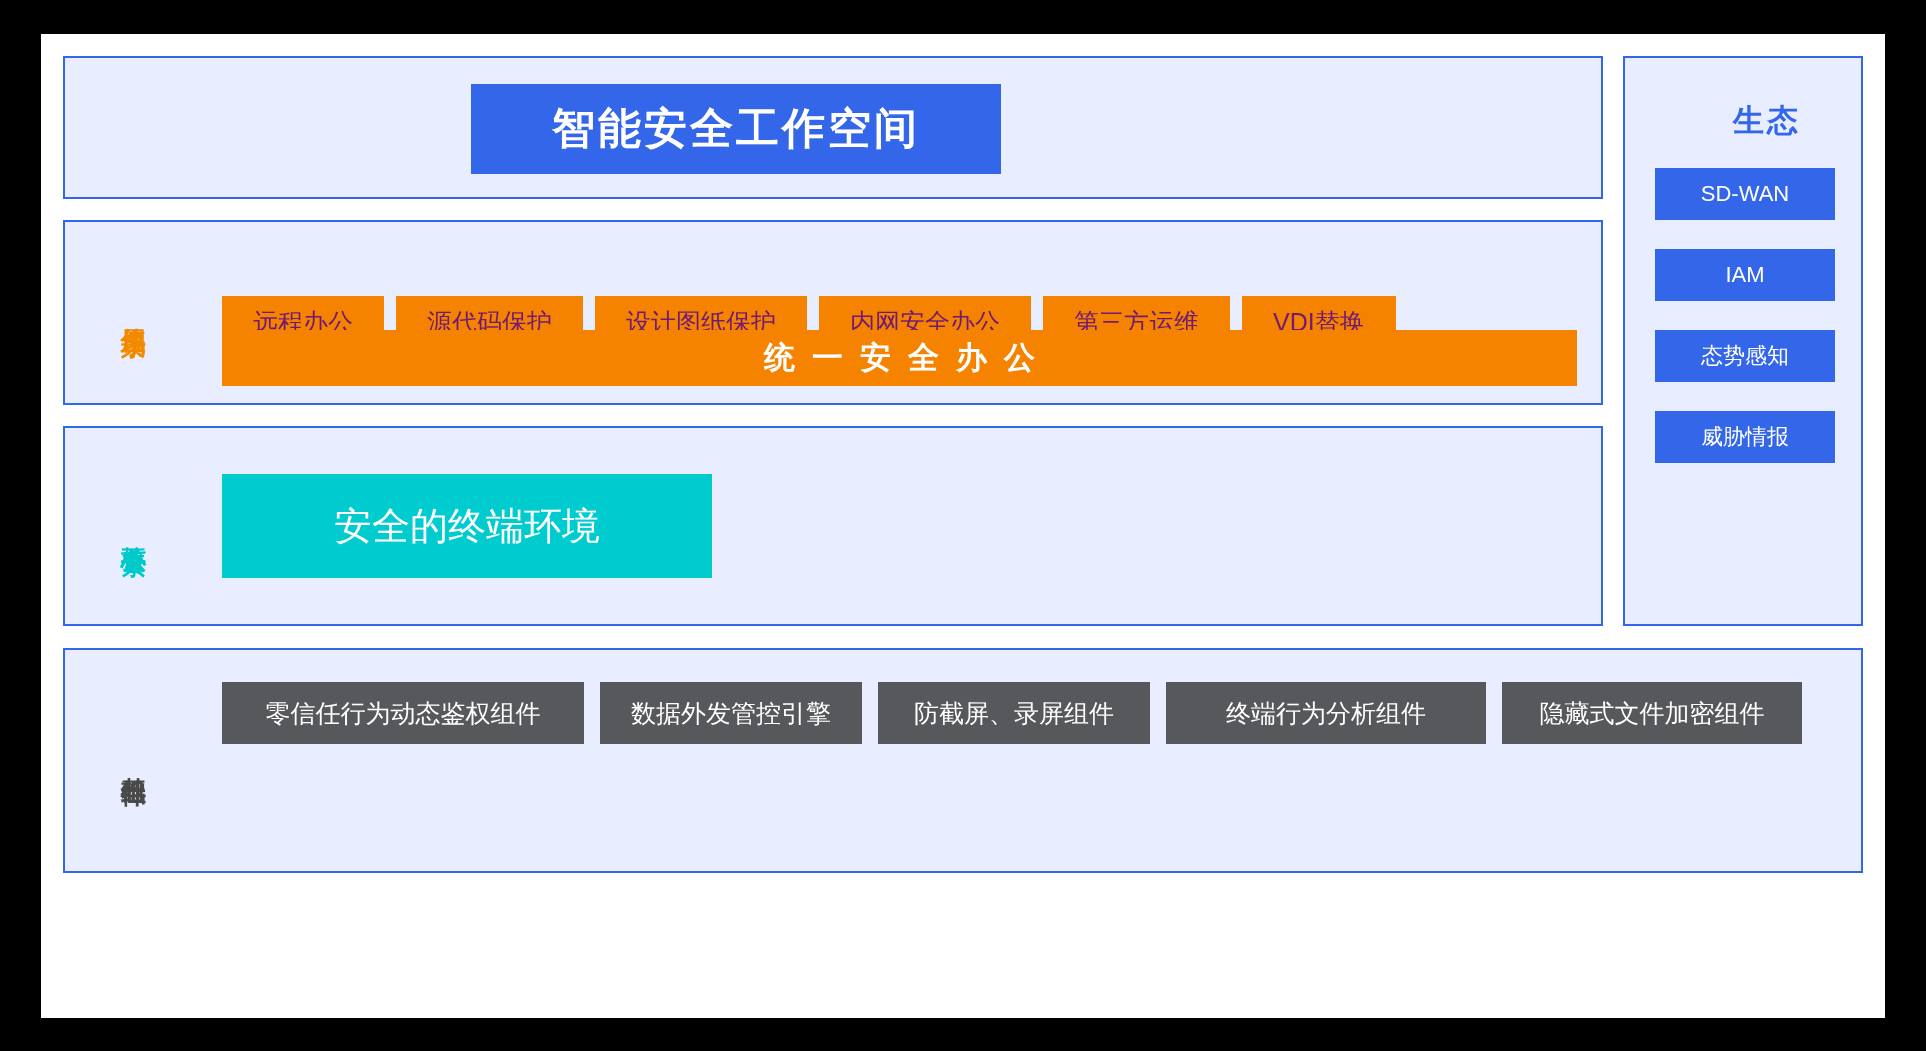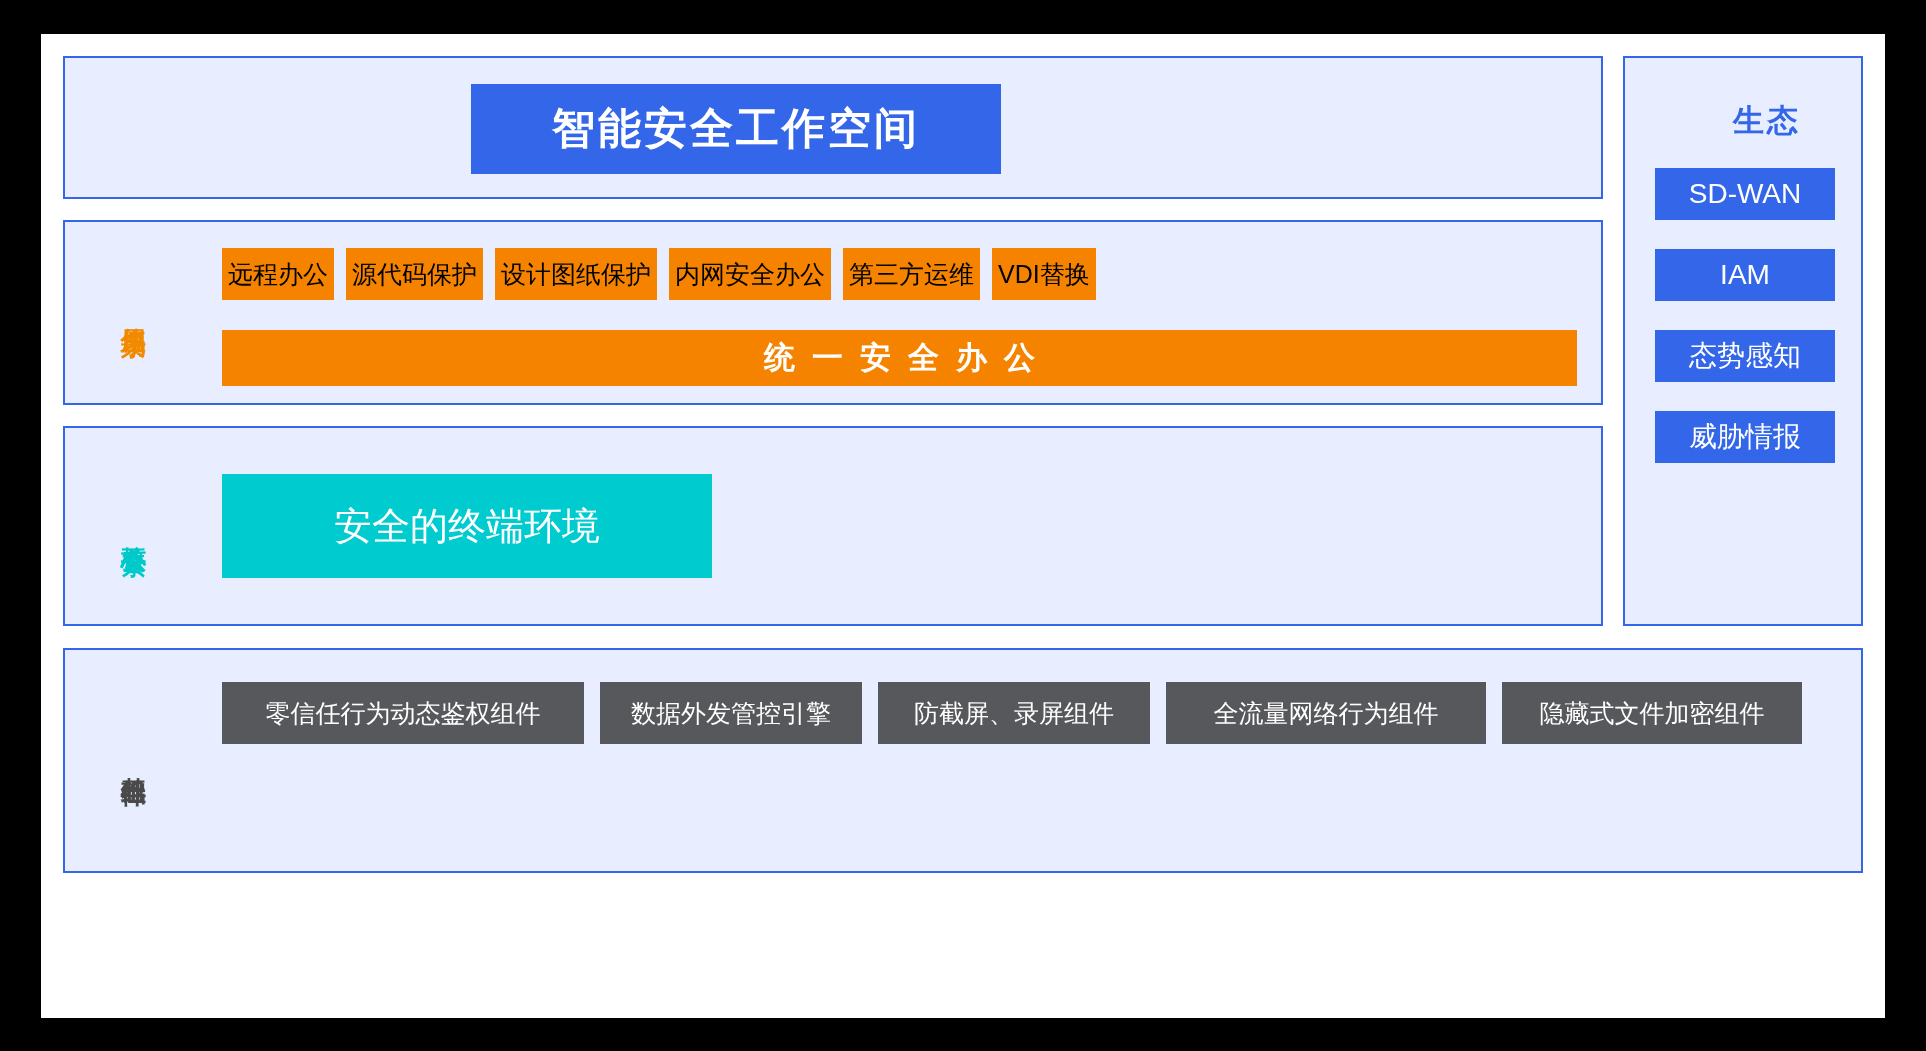--- a/index.html
+++ b/index.html
@@ -93,28 +93,29 @@
     position: absolute;
     left: 157px;
     top: 26px;
     width: 1355px;
     display: flex;
     gap: 12px;
     justify-content: flex-start;
   }
   .scenario-tag {
     background: #f58300;
-    color: #000000;
+    color: #701a75;
     font-size: 25px;
     height: 52px;
     display: flex;
     align-items: center;
     justify-content: center;
-    padding: 0 6px;
-    white-space: nowrap;
+    padding: 0 31px;
+    white-space: nowrap;
+    margin-top: 48px;
   }
 
   
   .unified-bar {
     position: absolute;
     left: 157px;
     top: 108px;
     width: 1355px;
     height: 56px;
     background: #f58300;
@@ -211,21 +212,21 @@
     flex-direction: column;
     gap: 29px;
   }
   .eco-item {
     background: #3366e8;
     color: #ffffff;
     height: 52px;
     display: flex;
     align-items: center;
     justify-content: center;
-    font-size: 28px;
+    font-size: 22px;
     white-space: nowrap;
   }
 </style>
 </head>
 <body>
 
 <div class="page">
   <div class="inner">
 
     <div class="panel panel-title">
@@ -256,21 +257,21 @@
     </div>
 
     <div class="panel panel-base">
       <div class="vlabel vlabel-base">基础组件</div>
 
       <div class="base-grid">
         <div class="base-row">
           <div class="base-box bw-1">零信任行为动态鉴权组件</div>
           <div class="base-box bw-3">数据外发管控引擎</div>
           <div class="base-box bw-2">防截屏、录屏组件</div>
-          <div class="base-box bw-4">全流量网络行为组件</div>
+          <div class="base-box bw-4">终端行为分析组件</div>
           <div class="base-box bw-5">隐藏式文件加密组件</div>
         </div>
       </div>
     </div>
 
     <div class="panel panel-eco">
       <div class="eco-title">生态</div>
       <div class="eco-list">
         <div class="eco-item">SD-WAN</div>
         <div class="eco-item">IAM</div>

